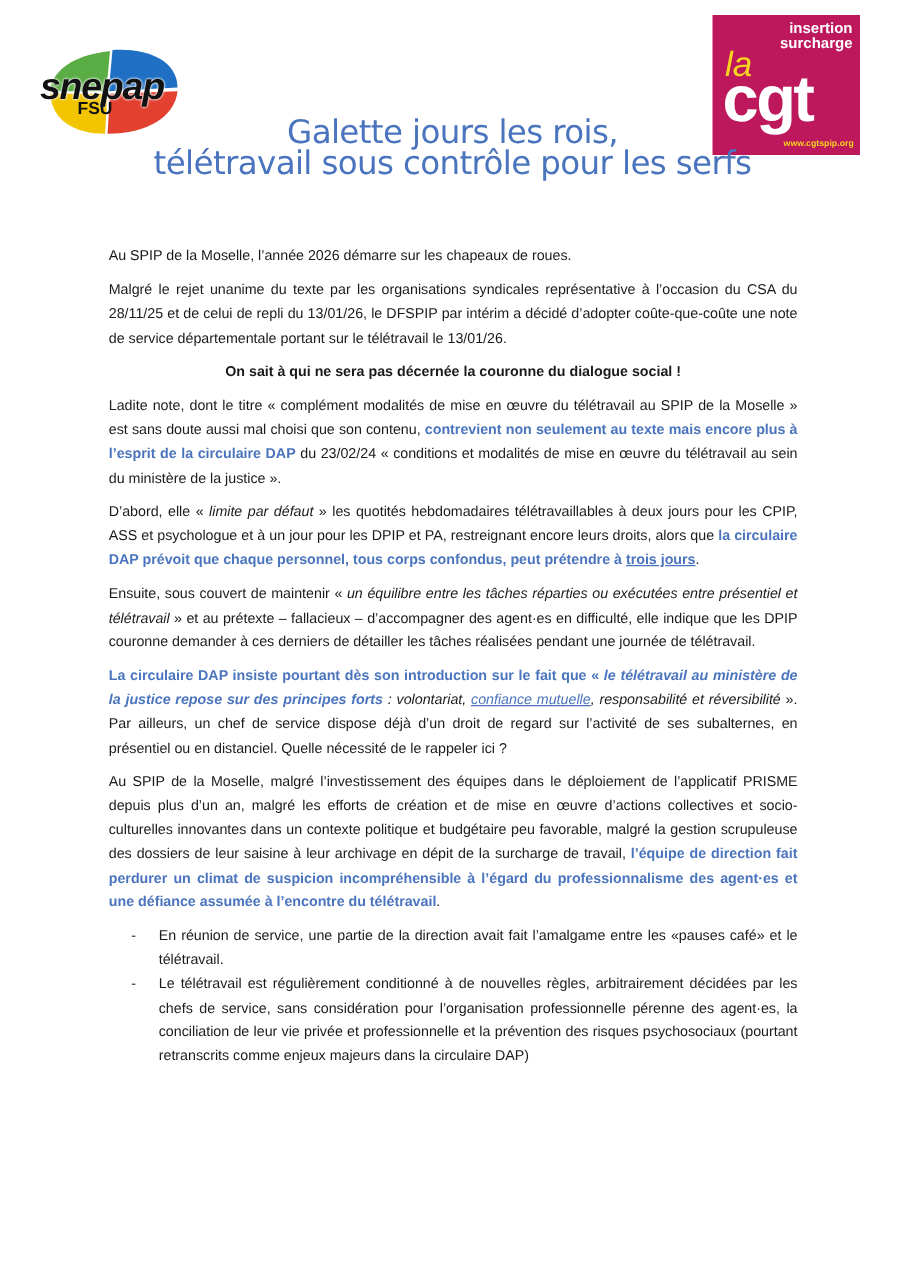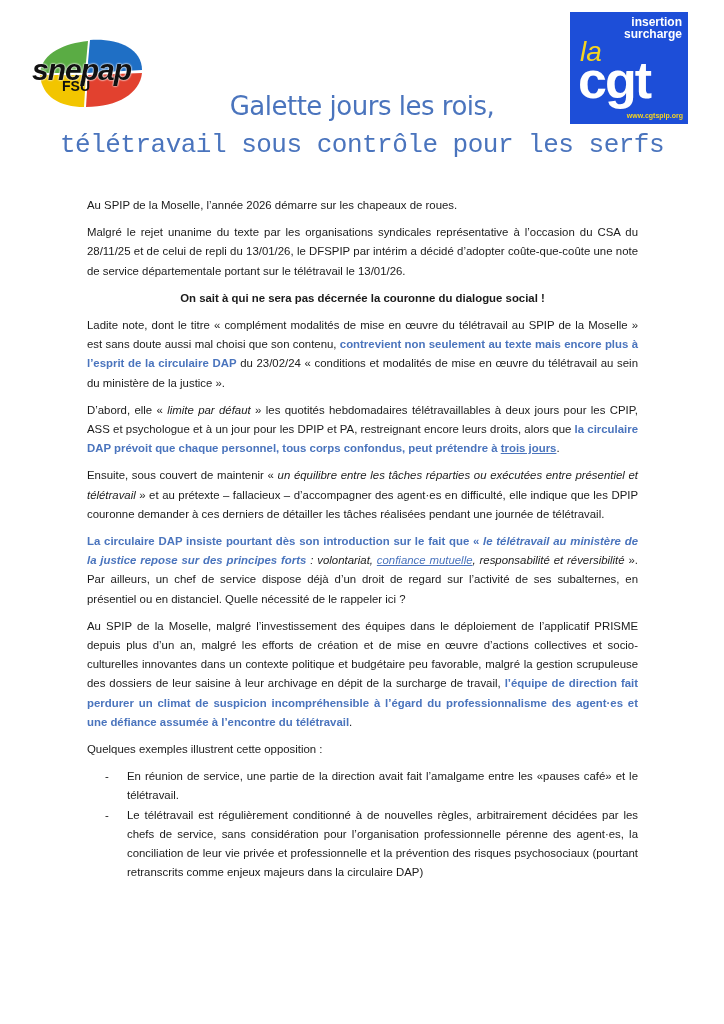--- a/index.html
+++ b/index.html
@@ -2,35 +2,35 @@
 <html><head>
 <meta charset="utf-8">
 <style>
   html, body { margin: 0; padding: 0; background: #ffffff; }
   body { width: 724px; height: 1024px; position: relative; overflow: hidden;
          font-family: "Liberation Sans", sans-serif; color: #1a1a1a; }
 
   
   .logo-snepap { position: absolute; left: 30px; top: 35px; width: 118px; height: 76px; }
   .logo-cgt { position: absolute; left: 570px; top: 12px; width: 118px; height: 112px;
-              background: #1d4ed8; }
+              background: #be185d; }
   .cgt-top { position: absolute; right: 6px; top: 4px; color: #fff; font-weight: bold;
              font-size: 12px; line-height: 12px; text-align: right; }
   .cgt-la { position: absolute; left: 10px; top: 26px; color: #f6d41f; font-family: Liberation Sans, sans-serif;
             font-style: italic; font-size: 28px; line-height: 28px; }
   .cgt-main { position: absolute; left: 8px; top: 42px; color: #fff; font-weight: bold;
               font-size: 52px; line-height: 52px; letter-spacing: -2px; }
   .cgt-url { position: absolute; right: 5px; bottom: 4px; color: #f6d41f; font-weight: bold;
              font-size: 7px; line-height: 8px; }
 
   
   .title { position: absolute; left: 0; width: 724px; text-align: center; color: #4a74bd;
            font-family: "DejaVu Sans", sans-serif; font-size: 26px; line-height: 34px; letter-spacing: -0.5px; }
   .title-1 { top: 89px; }
-  .title-2 { top: 128px; font-family: Liberation Mono, monospace; }
+  .title-2 { top: 114px; }
 
   
   .body { position: absolute; left: 87px; top: 196px; width: 551px;
           font-size: 11.4px; line-height: 19.2px; }
   .body p { margin: 0 0 8px 0; text-align: justify; }
   .body p.first { margin-bottom: 8px; }
   .center-bold { text-align: center !important; font-weight: bold; }
   .hl { color: #4a74bd; font-weight: bold; }
   .hl-u { color: #4a74bd; font-weight: bold; text-decoration: underline; }
   .it { font-style: italic; }
@@ -87,19 +87,18 @@
   </p>
 
   <p>
     <span class="hl">La circulaire DAP insiste pourtant dès son introduction sur le fait que « </span><span class="hl-it">le télétravail au ministère de la justice repose sur des principes forts</span><span class="it"> : volontariat, </span><span class="it-u">confiance mutuelle</span><span class="it">, responsabilité et réversibilité</span><span> ». Par ailleurs, un chef de service dispose déjà d’un droit de regard sur l’activité de ses subalternes, en présentiel ou en distanciel. Quelle nécessité de le rappeler ici ?</span>
   </p>
 
   <p>
     <span>Au SPIP de la Moselle, malgré l’investissement des équipes dans le déploiement de l’applicatif PRISME depuis plus d’un an, malgré les efforts de création et de mise en œuvre d’actions collectives et socio-culturelles innovantes dans un contexte politique et budgétaire peu favorable, malgré la gestion scrupuleuse des dossiers de leur saisine à leur archivage en dépit de la surcharge de travail, </span><span class="hl">l’équipe de direction fait perdurer un climat de suspicion incompréhensible à l’égard du professionnalisme des agent·es et une défiance assumée à l’encontre du télétravail</span><span>.</span>
   </p>
 
-  <p>Quelques exemples illustrent cette opposition :</p>
 
   <ul class="dashes">
     <li>En réunion de service, une partie de la direction avait fait l’amalgame entre les «pauses café» et le télétravail.</li>
     <li>Le télétravail est régulièrement conditionné à de nouvelles règles, arbitrairement décidées par les chefs de service, sans considération pour l’organisation professionnelle pérenne des agent·es, la conciliation de leur vie privée et professionnelle et la prévention des risques psychosociaux (pourtant retranscrits comme enjeux majeurs dans la circulaire DAP)</li>
   </ul>
 </div>
 
 </body></html>

